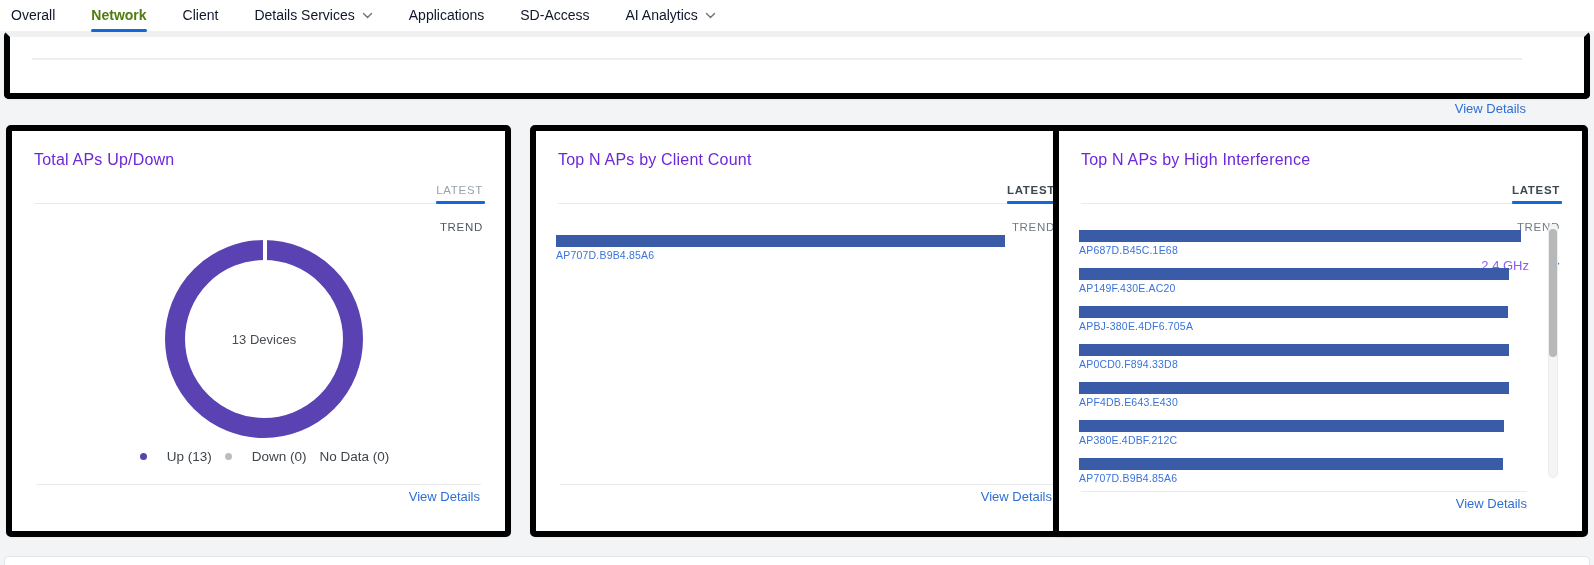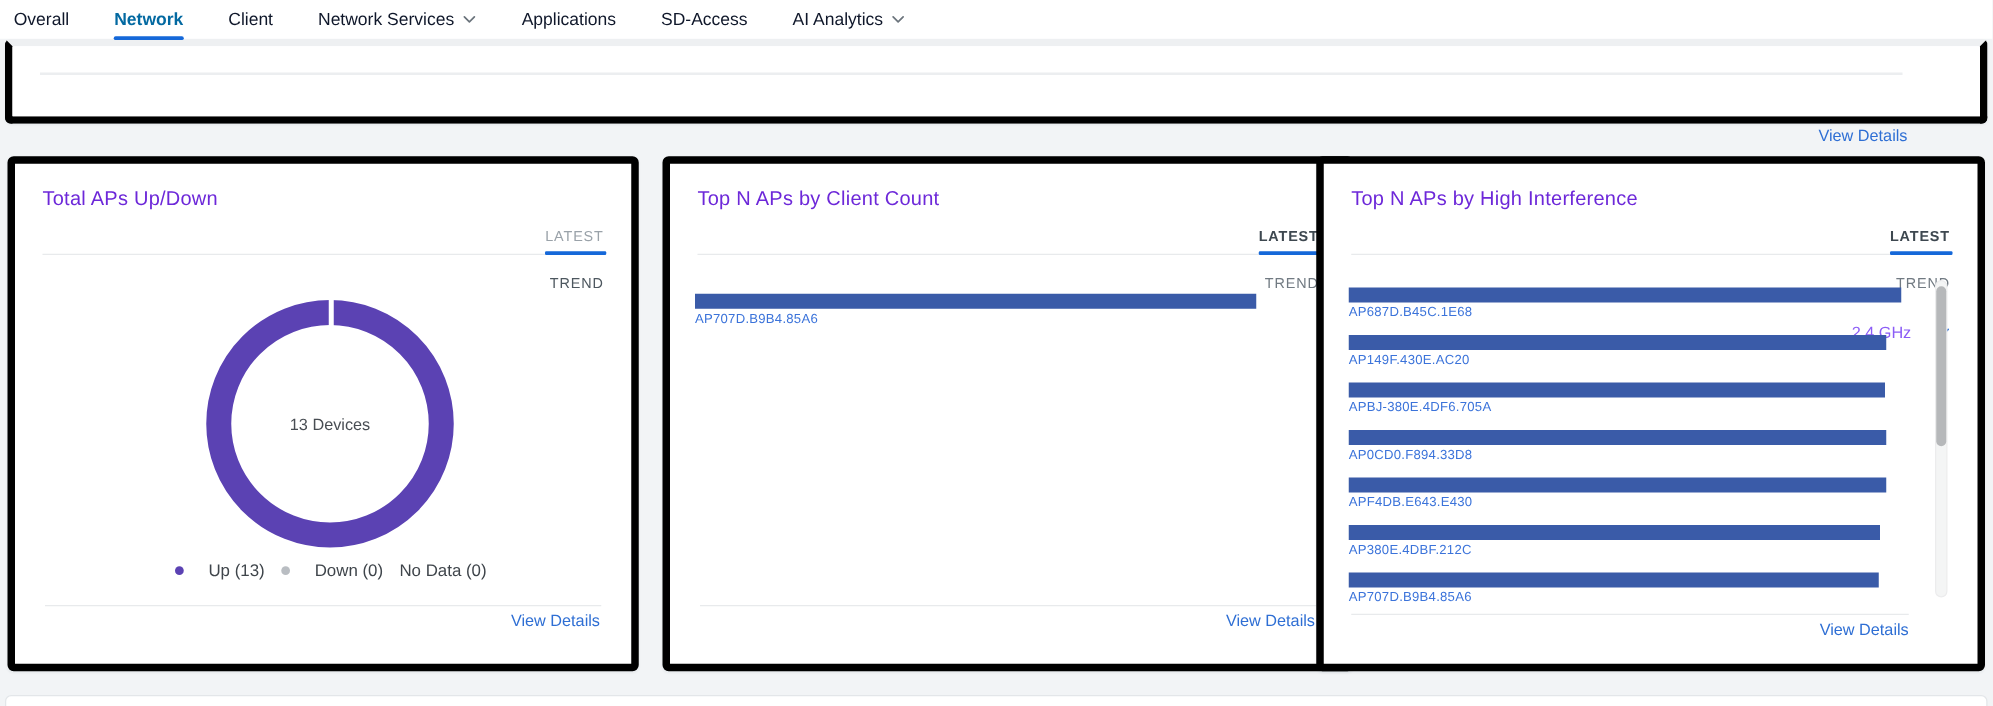--- a/index.html
+++ b/index.html
@@ -13,21 +13,21 @@
   .topnav {
     position:absolute; top:0; left:0; width:100%; height:31px;
     background:#ffffff; display:flex; align-items:center;
     padding-left:11px; gap:36px; z-index:3;
   }
   .nav-tab {
     position:relative; font-size:14px; color:#0f172a; cursor:pointer;
     display:flex; align-items:center; gap:7px; height:31px; line-height:31px;
     white-space:nowrap;
   }
-  .nav-tab.active { color:#0369a1; font-weight:700; }
+  .nav-tab.active { color:#4d7c0f; font-weight:700; }
   .nav-tab.active::after {
     content:""; position:absolute; left:0; right:0; bottom:-1px; height:3px;
     background:#1568d9; border-radius:2px;
   }
   .chev { width:11px; height:11px; display:inline-block; flex:0 0 auto; }
   .chev svg { display:block; }
 
   
   .card {
     position:absolute; background:#fff; border:6px solid #000000;
@@ -129,21 +129,21 @@
   }
 </style>
 </head>
 <body>
 
 <div class="topnav">
   <div class="nav-tab">Overall</div>
   <div class="nav-tab active">Network</div>
   <div class="nav-tab">Client</div>
   <div class="nav-tab">
-    <span>Network Services</span>
+    <span>Details Services</span>
     <span class="chev">
       <svg width="11" height="11" viewBox="0 0 11 11">
           <polyline points="1.5,3.5 5.5,7.5 9.5,3.5" fill="none" stroke="#6b747c" stroke-width="1.4" stroke-linecap="round" stroke-linejoin="round"></polyline>
         </svg>
     </span>
   </div>
   <div class="nav-tab">Applications</div>
   <div class="nav-tab">SD-Access</div>
   <div class="nav-tab">
     <span>AI Analytics</span>

